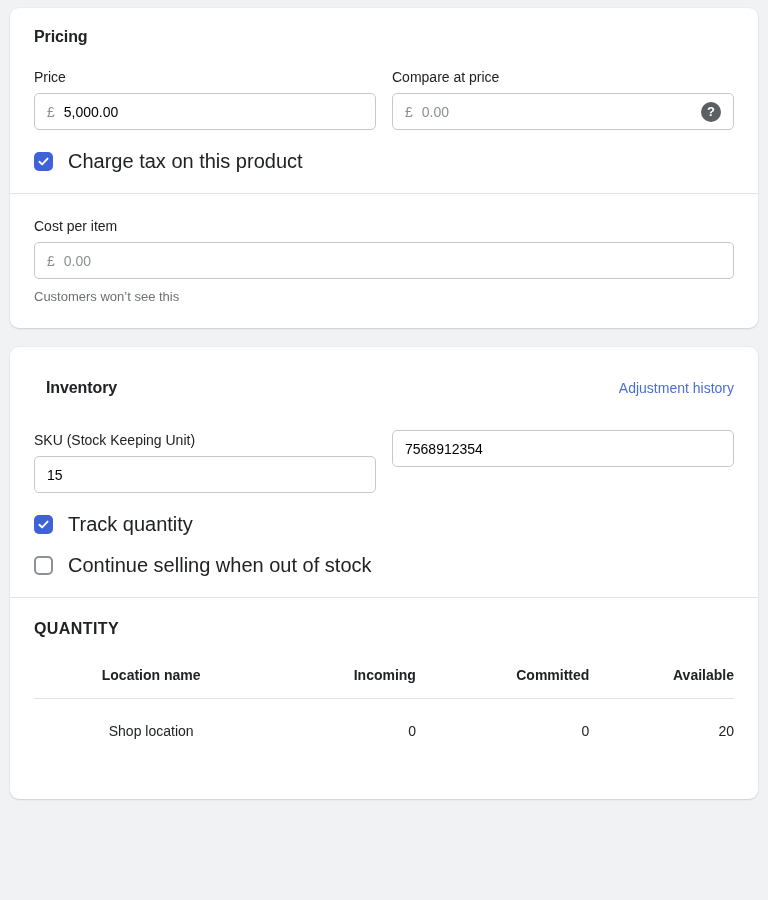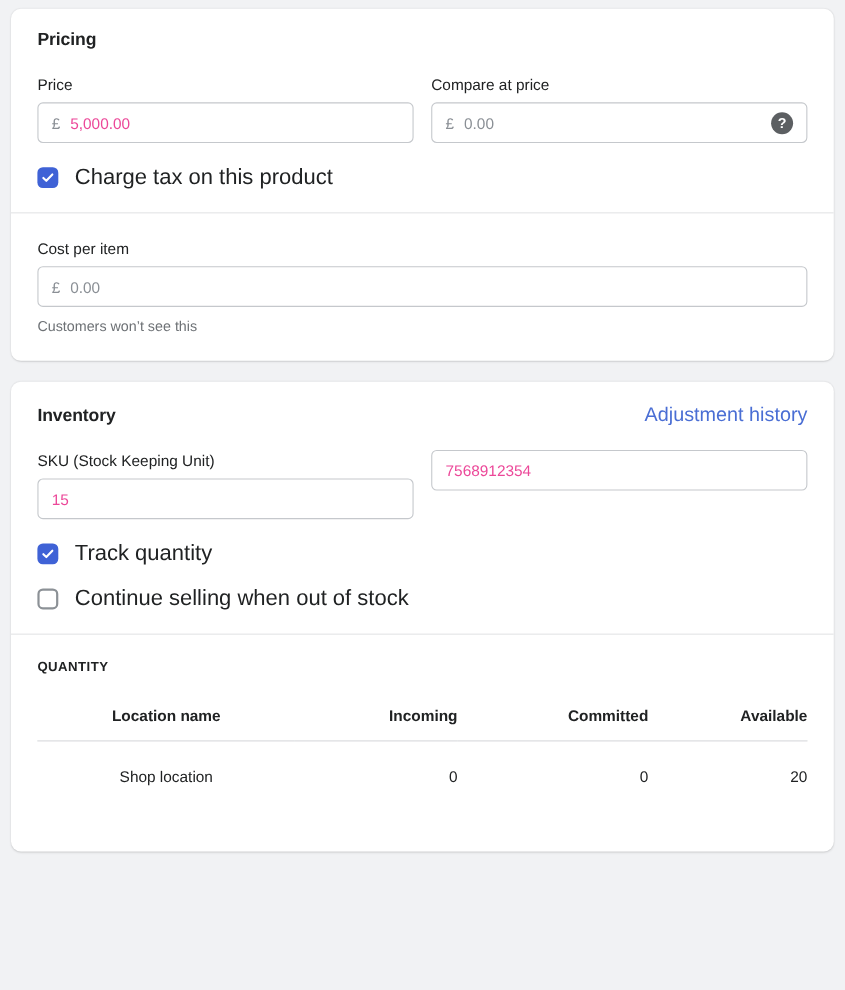--- a/index.html
+++ b/index.html
@@ -38,23 +38,23 @@
     color: #202223;
     margin: 0 0 21px 0;
     letter-spacing: -0.1px;
   }
   .title-row {
     display: flex;
     align-items: baseline;
     justify-content: space-between;
     margin-bottom: 21px;
   }
-  .title-row .card-title { margin: 0; }
+  .title-row .card-title { margin: 12px; }
   .link {
-    font-size: 18px;
+    font-size: 14px;
     color: #4a6ed4;
     text-decoration: none;
     cursor: pointer;
     text-align: center;
   }
   .field-row {
     display: flex;
     gap: 16px;
   }
   .field { flex: 1 1 0; min-width: 0; }
@@ -76,21 +76,21 @@
     padding: 0 12px;
   }
   .prefix {
     font-size: 14px;
     color: #8a8f95;
     margin-right: 9px;
     line-height: 1;
   }
   .value {
     font-size: 14px;
-    color: #ec4899;
+    color: #000000;
     line-height: 1;
     flex: 1;
     white-space: nowrap;
     overflow: hidden;
   }
   .value.placeholder { color: #8a8f95; }
   .help-icon {
     width: 20px;
     height: 20px;
     border-radius: 50%;
@@ -131,21 +131,21 @@
     margin-left: 15px;
     line-height: 20px;
   }
   .help-text {
     font-size: 13px;
     color: #6d7175;
     margin-top: 9px;
     line-height: 18px;
   }
   .quantity-heading {
-    font-size: 12px;
+    font-size: 16px;
     font-weight: bold;
     color: #202223;
     letter-spacing: 0.4px;
     margin: 0 0 29px 0;
   }
   table.qty {
     width: 100%;
     border-collapse: collapse;
   }
   table.qty th {

